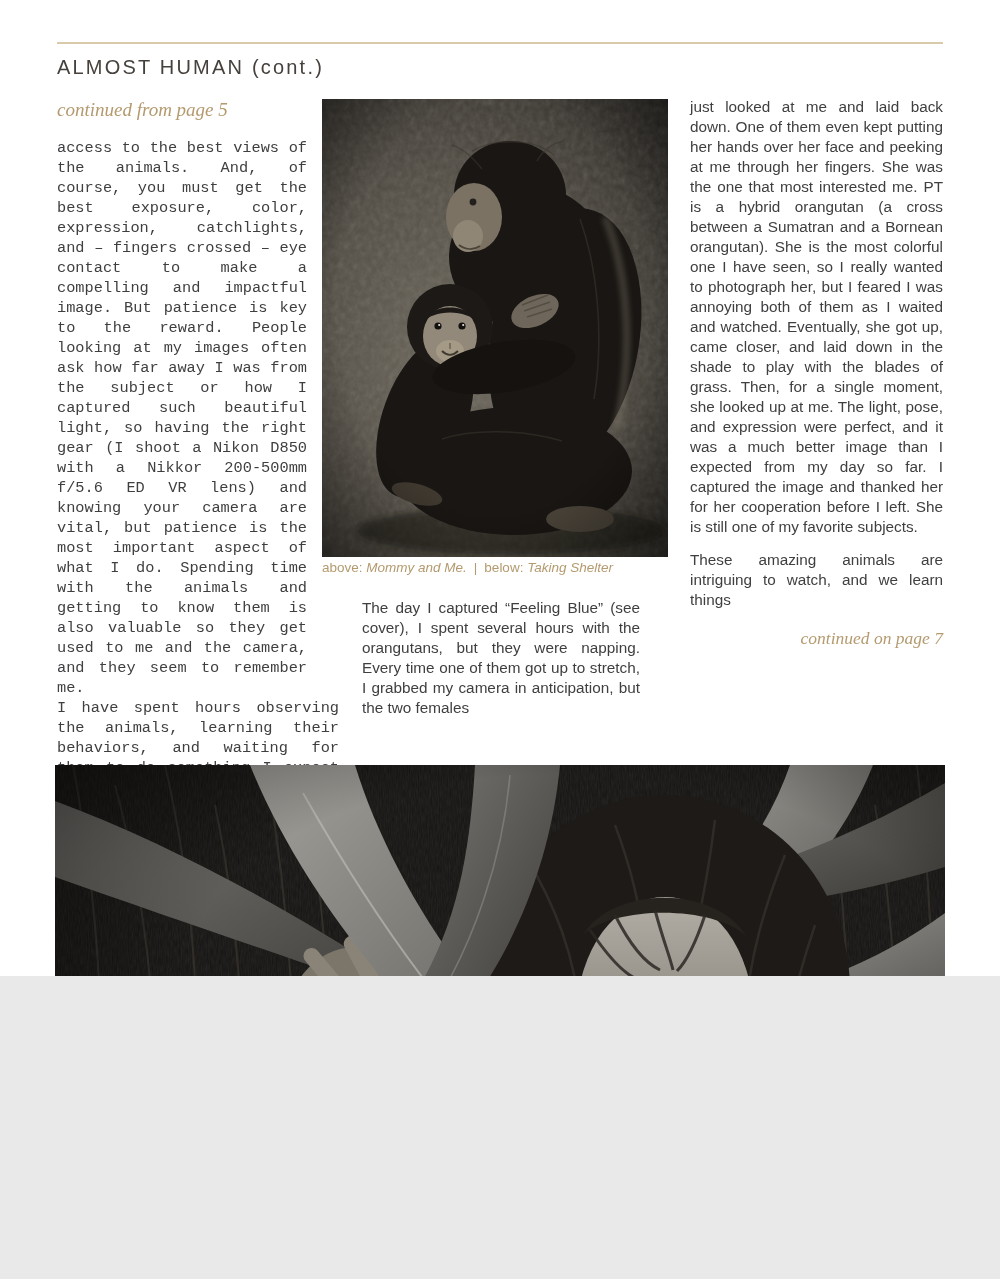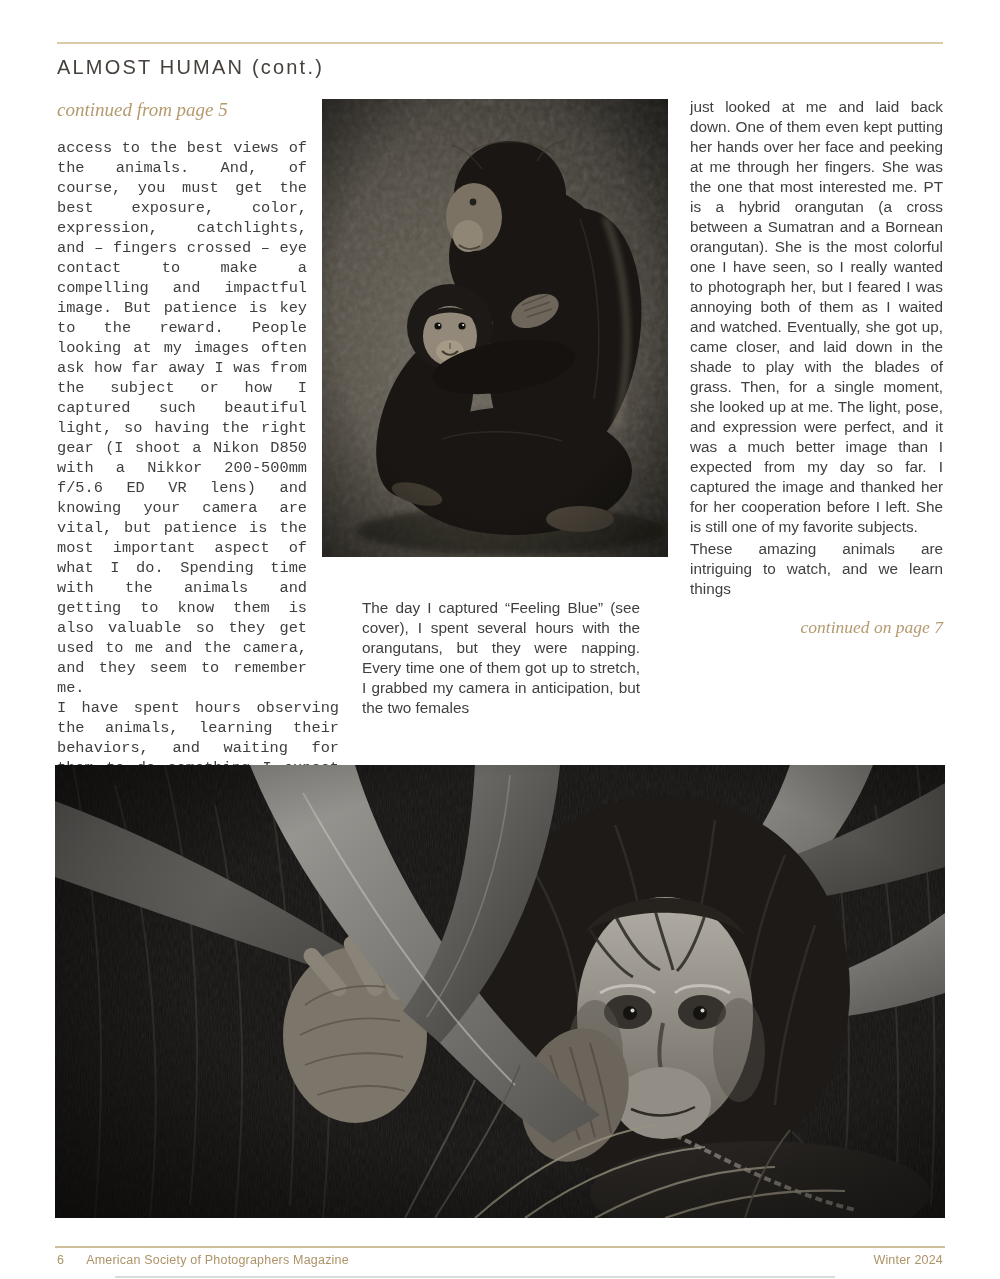--- a/index.html
+++ b/index.html
@@ -2,21 +2,21 @@
 <html style="--accent: #b49a6e; --rule: #d9cbaa; --body: #3f3e40; --heading: #46413c; --footer: #ad9367; --rule2: #cfc09c;"><head>
 <meta charset="utf-8">
 <style>
   :root{
     --accent:#b49a6e; --rule:#d9cbaa; --body:#3f3e40; --heading:#46413c;
     --footer:#ad9367; --rule2:#cfc09c;
   }
   *{margin:0;padding:0;box-sizing:border-box;}
   html,body{background:#e9e9e9;}
   .page{
-    position:relative;width:1000px;height:1279px;margin:0 auto;background:#ffffff;
+    position:relative;width:1000px;height:976px;margin:0 auto;background:#ffffff;
     font-family:"Liberation Sans","DejaVu Sans",sans-serif;color:var(--body);
     overflow:hidden;
   }
   .top-rule{position:absolute;left:57px;top:42px;width:886px;height:2px;background:var(--rule);}
   .article-title{
     position:absolute;left:57px;top:56px;font-size:20px;font-weight:400;
     letter-spacing:2.2px;color:var(--heading);
   }
   .continued-from{
     position:absolute;left:57px;top:99px;
@@ -29,21 +29,21 @@
   .photo-mid{position:absolute;left:322px;top:99px;width:346px;height:458px;background:#222;}
   .photo-mid svg,.photo-bottom svg{display:block;width:100%;height:100%;}
   .caption{
     position:absolute;left:322px;top:560px;width:346px;font-size:13.5px;
     color:var(--accent);white-space:nowrap;
   }
   .caption em{font-style:italic;}
   .caption .sep{padding:0 7px;}
   .col-mid-text{position:absolute;left:362px;top:598px;width:278px;}
   .col-right{position:absolute;left:690px;top:97px;width:253px;}
-  .col-right p + p{margin-top:2px;}
+  .col-right p + p{margin-top:13px;}
   .continued-on{
     margin-top:18px;text-align:right;
     font-family:"Liberation Serif","DejaVu Serif",serif;font-style:italic;
     font-size:17.5px;color:var(--accent);
   }
   .photo-bottom{position:absolute;left:55px;top:765px;width:890px;height:453px;background:#161412;}
   .footer-rule{position:absolute;left:55px;top:1246px;width:890px;height:2px;background:var(--rule2);}
   .footer-row{
     position:absolute;left:57px;top:1253px;width:886px;display:flex;align-items:baseline;
     font-size:12.5px;color:var(--footer);letter-spacing:0.2px;
@@ -129,20 +129,25 @@
         <path d="M200 206 L226 196"></path>
           <path d="M202 212 L228 203"></path>
           <path d="M205 218 L230 210"></path>
       </g>
       <ellipse cx="258" cy="420" rx="34" ry="13" fill="#4b443a"></ellipse>
       <ellipse cx="95" cy="395" rx="26" ry="10" fill="#3e382f" transform="rotate(15 95 395)"></ellipse>
       <rect width="346" height="458" fill="url(#p1vg)"></rect>
     </svg>
   </figure>
 
+  <div class="caption">
+    <span>above:</span>
+    <em>Mommy and Me.</em><span class="sep">|</span><span>below:</span>
+    <em>Taking Shelter</em>
+  </div>
 
   <div class="col-mid-text bodytext">
     <p>The day I captured “Feeling Blue” (see cover), I spent several hours with the orangutans, but they were napping. Every time one of them got up to stretch, I grabbed my camera in anticipation, but the two females</p>
   </div>
 
   <div class="col-right bodytext">
     <p>just looked at me and laid back down. One of them even kept putting her hands over her face and peeking at me through her fingers. She was the one that most interested me. PT is a hybrid orangutan (a cross between a Sumatran and a Bornean orangutan). She is the most colorful one I have seen, so I really wanted to photograph her, but I feared I was annoying both of them as I waited and watched. Eventually, she got up, came closer, and laid down in the shade to play with the blades of grass. Then, for a single moment, she looked up at me. The light, pose, and expression were perfect, and it was a much better image than I expected from my day so far. I captured the image and thanked her for her cooperation before I left. She is still one of my favorite subjects.</p>
     <p>These amazing animals are intriguing to watch, and we learn things</p>
     <div class="continued-on">continued on page 7</div>
   </div>

